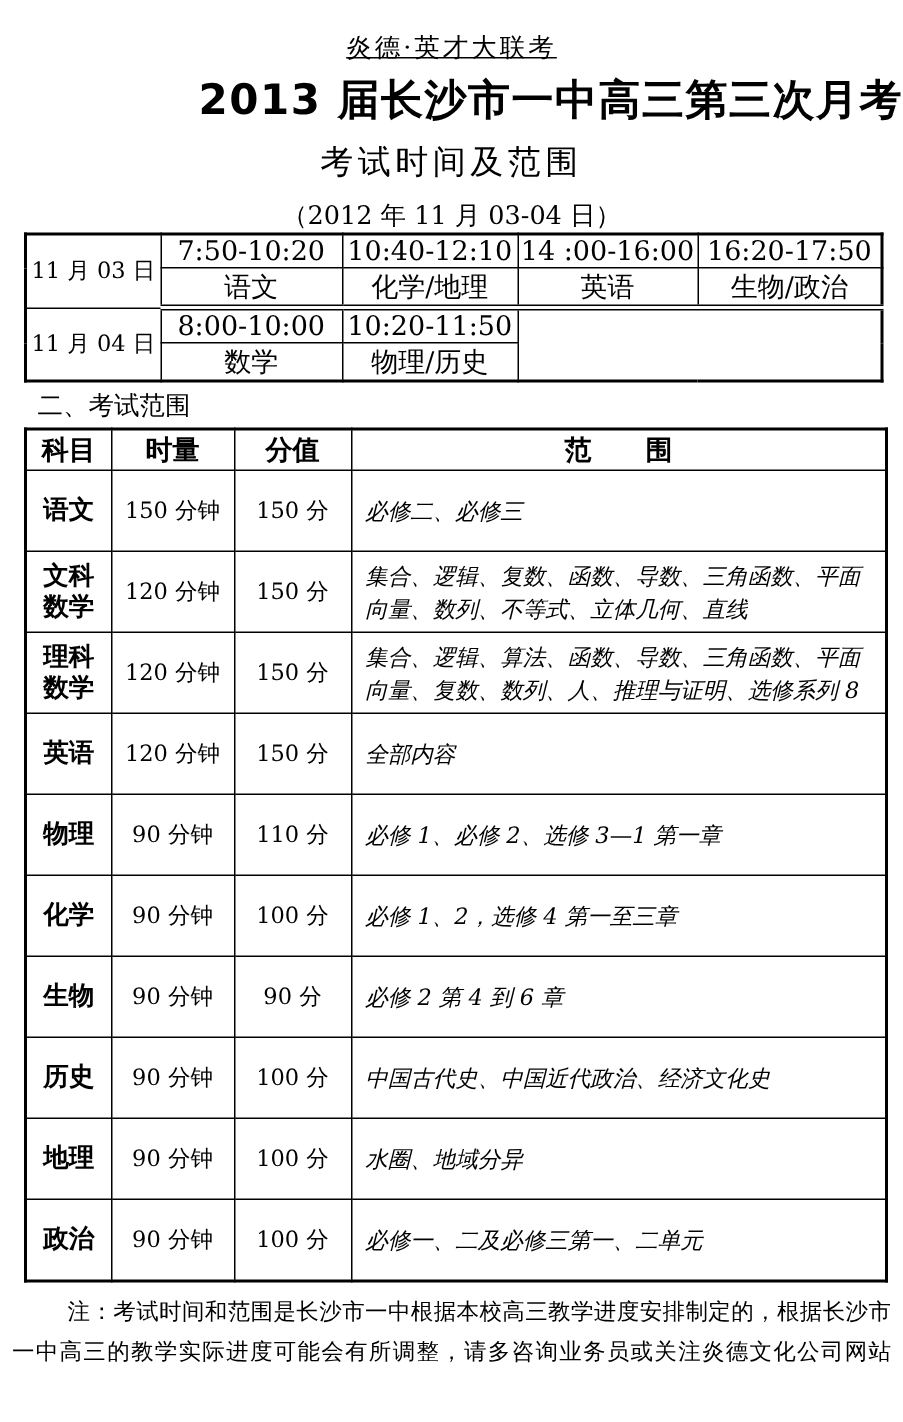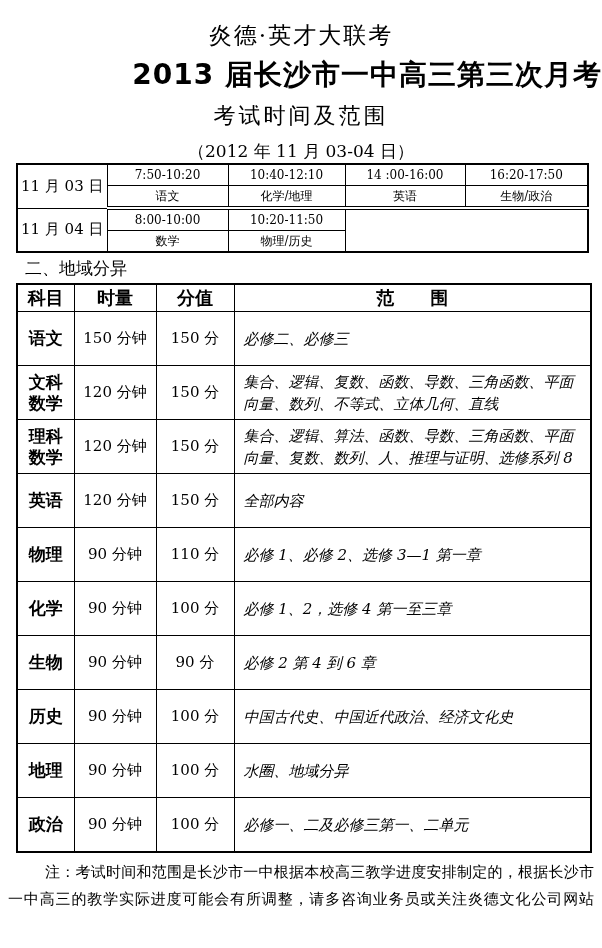--- a/index.html
+++ b/index.html
@@ -4,36 +4,36 @@
 <style>
   html,body{margin:0;padding:0;background:#fff;}
   body{
     width:602px;height:948px;overflow:hidden;color:#000;
     font-family:"DejaVu Serif","Liberation Serif",serif;
     -webkit-font-smoothing:none;
   }
   .page{position:relative;width:602px;height:948px;background:#fff;}
 
   
-  .brand{margin-top:20px;text-align:center;font-size:23px;letter-spacing:2px;}
+  .brand{margin-top:20px;text-align:center;font-size:17px;letter-spacing:2px;text-decoration:underline;}
   .doc-title{margin-top:5px;text-align:right;font-size:28px;font-weight:bold;
     font-family:"DejaVu Sans","Liberation Sans",sans-serif;letter-spacing:1px;}
   .doc-subtitle{margin-top:7px;text-align:center;font-size:22px;letter-spacing:3px;}
   .doc-date{margin-top:9px;text-align:center;font-size:17px;}
 
   
   .sec-heading{font-size:17px;padding-left:25px;}
   .sec1-heading{margin-top:9px;padding-bottom:3px;border-bottom:2px solid #000;}
   .sec2-heading{margin-top:4px;margin-bottom:3px;}
 
   
   table{border-collapse:collapse;table-layout:fixed;}
   td,th{border:1px solid #000;overflow:hidden;}
   .t1{margin-left:16px;width:571px;border:2px solid #000;}
-  .t1 td{text-align:center;font-size:12px;height:20px;padding:0;}
+  .t1 td{text-align:center;font-size:18px;height:20px;padding:0;}
   .t1 td.date{font-size:15px;}
   .t1 tr.group-end td{border-bottom:4px double #000;}
 
   
   .t2{margin-left:16px;margin-top:0;width:574px;border:2px solid #000;}
   .t2 th{height:26px;font-size:18px;font-weight:bold;text-align:center;padding:0;
     font-family:"DejaVu Sans","Liberation Sans",sans-serif;}
   .t2 td{height:53px;font-size:15px;padding:0;}
   .t2 td.sub{font-weight:bold;font-size:17px;text-align:center;padding:0 7px;
     font-family:"DejaVu Sans","Liberation Sans",sans-serif;line-height:21px;}
@@ -84,21 +84,21 @@
         <td>10:20-11:50</td>
         <td class="empty" rowspan="2" colspan="2"></td>
       </tr>
       <tr>
         <td>数学</td>
         <td>物理/历史</td>
       </tr>
     </tbody>
   </table>
 
-  <div class="sec-heading sec2-heading">二、地域分异</div>
+  <div class="sec-heading sec2-heading">二、考试范围</div>
 
   <table class="t2">
     <colgroup>
       <col style="width:57px">
         <col style="width:82px">
         <col style="width:78px">
         <col style="width:357px">
     </colgroup>
     <tbody>
       <tr>

